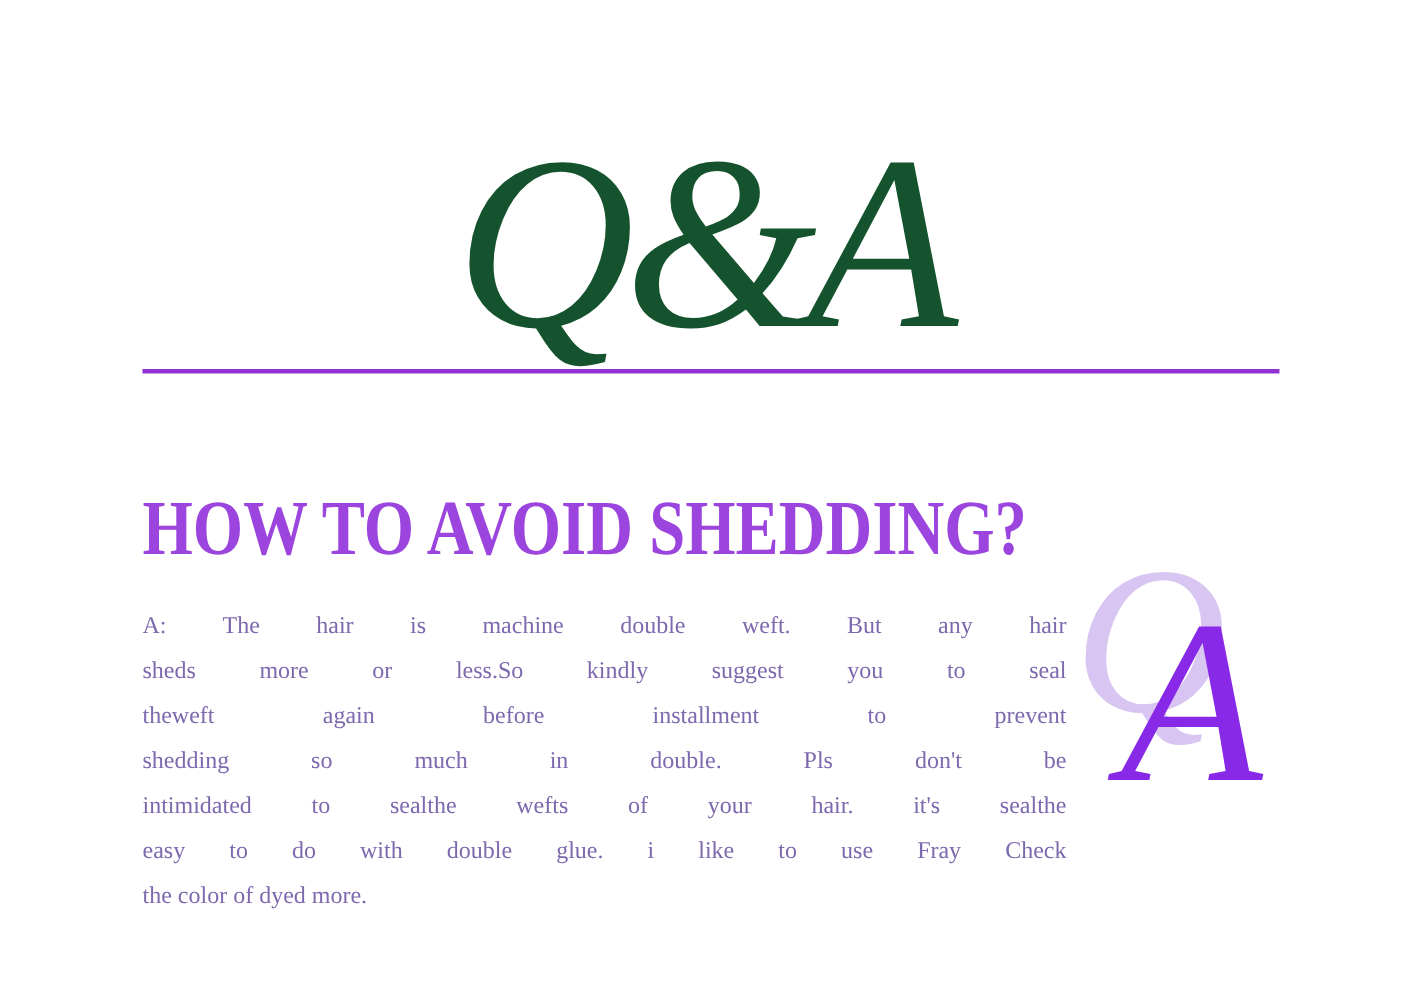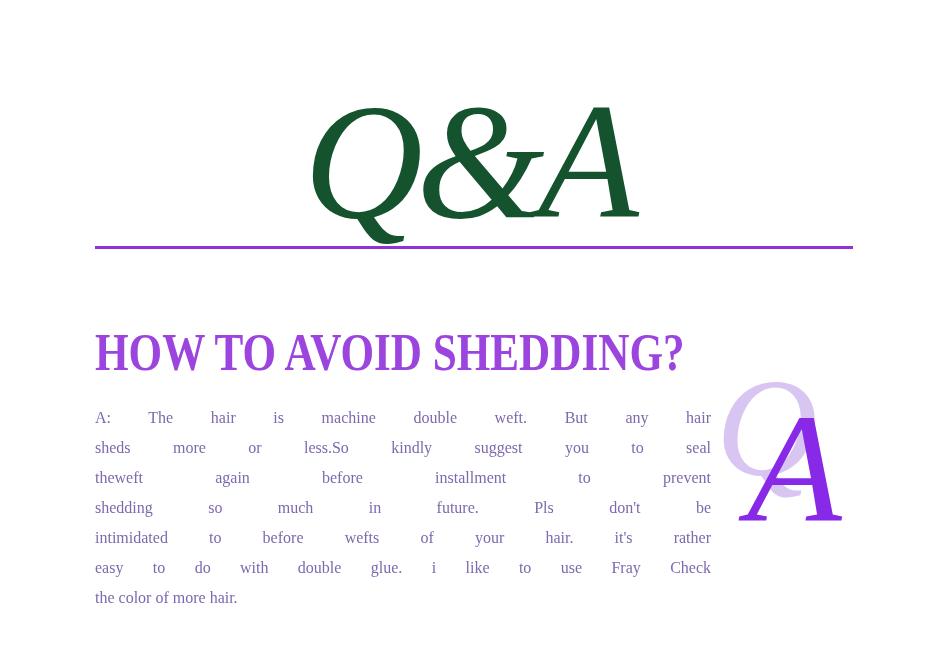--- a/index.html
+++ b/index.html
@@ -105,24 +105,24 @@
   <h1 class="qa-title">Q&amp;A</h1>
 
   <div class="divider"></div>
 
   <h2 class="question-heading">HOW TO AVOID SHEDDING?</h2>
 
   <div class="answer">
     <div class="answer-line">A: The hair is machine double weft. But any hair</div>
     <div class="answer-line">sheds more or less.So kindly suggest you to seal</div>
     <div class="answer-line">theweft again before installment to prevent</div>
-    <div class="answer-line">shedding so much in future. Pls don't be</div>
-    <div class="answer-line">intimidated to before wefts of your hair. it's rather</div>
+    <div class="answer-line">shedding so much in double. Pls don't be</div>
+    <div class="answer-line">intimidated to sealthe wefts of your hair. it's sealthe</div>
     <div class="answer-line">easy to do with double glue. i like to use Fray Check</div>
-    <div class="answer-line last">the color of more hair.</div>
+    <div class="answer-line last">the color of dyed more.</div>
   </div>
 
   <div class="watermark">
     <span class="watermark-letter watermark-q">Q</span>
     <span class="watermark-letter watermark-a">A</span>
   </div>
 
 </div>
 
 </body></html>

